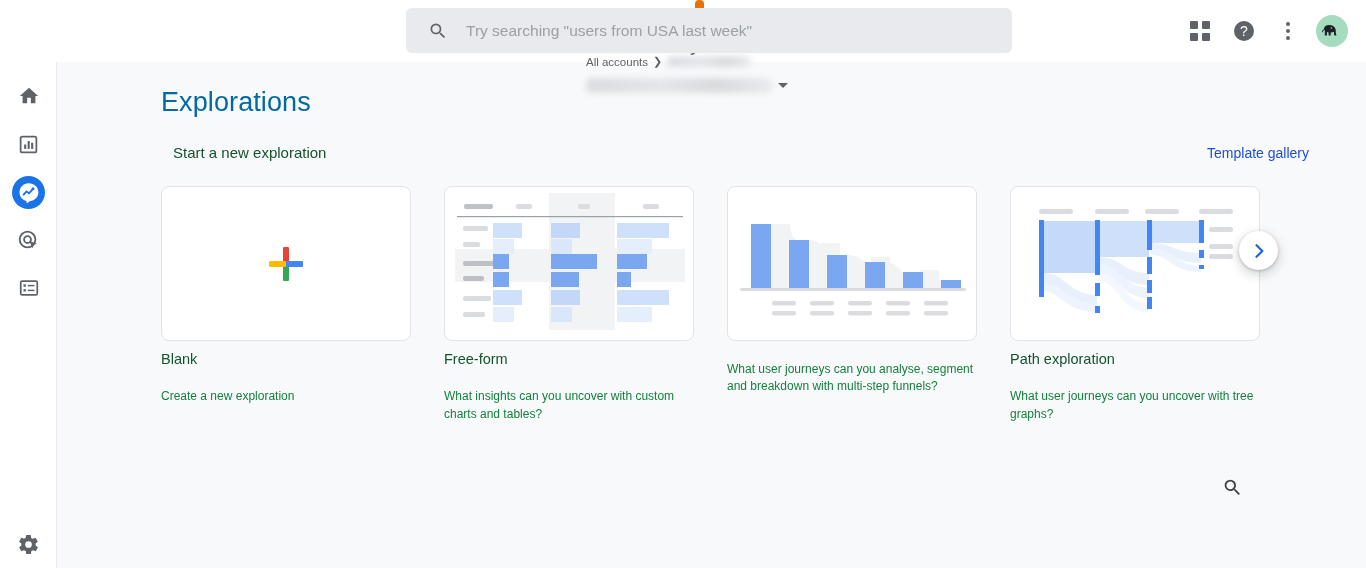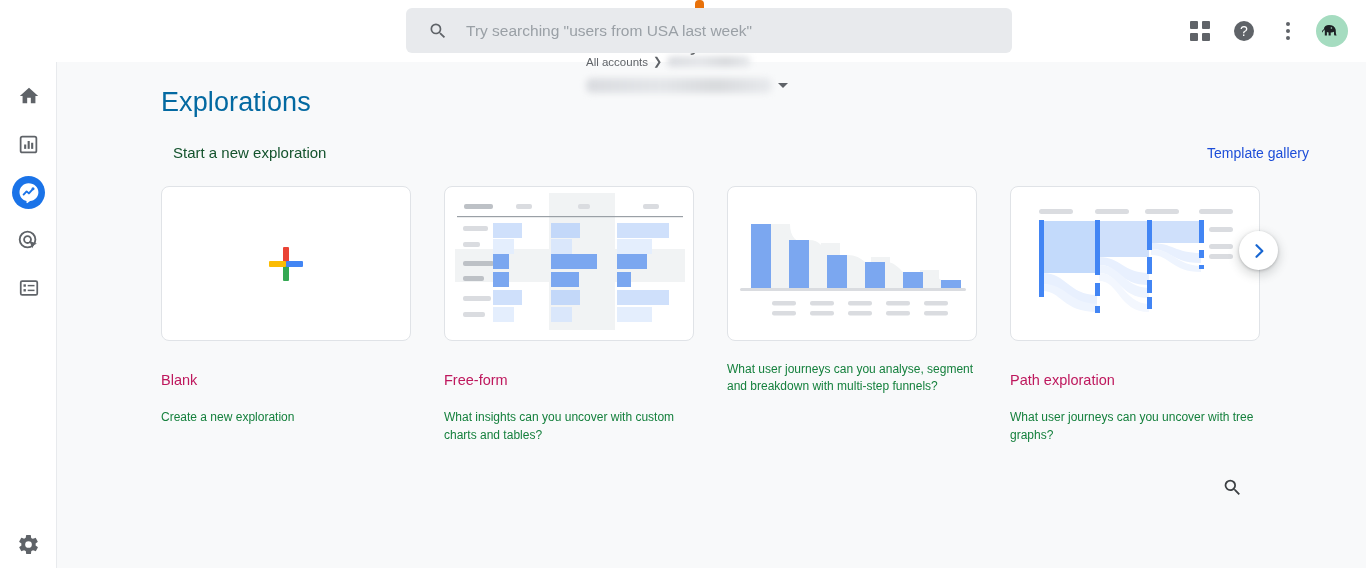--- a/index.html
+++ b/index.html
@@ -116,21 +116,21 @@
   }
 
   .cards { position: absolute; left: 104px; top: 124px; display: flex; gap: 33px; }
   .card { width: 250px; cursor: pointer; }
   .thumb {
     width: 250px; height: 155px; background: #ffffff;
     border: 1px solid #e0e3e7; border-radius: 8px;
     position: relative; overflow: hidden;
   }
   .card-title {
-    font-size: 14.5px; color: #be185d; margin-top: 31px; line-height: 1.2;
+    font-size: 14.5px; color: #14532d; margin-top: 10px; line-height: 1.2;
   }
   .card-desc {
     font-size: 12px; color: #15803d; margin-top: 20px; line-height: 1.45; width: 250px;
   }
 
   
   .plus-wrap { position: absolute; left: 50%; top: 50%; transform: translate(-50%,-50%); width: 34px; height: 34px; }
   .plus-wrap i { position: absolute; display: block; border-radius: 1px; }
   .p-red    { left: 14px; top: 0px;  width: 6px; height: 17px; background: #ea4335; }
   .p-green  { left: 14px; top: 17px; width: 6px; height: 17px; background: #34a853; }

